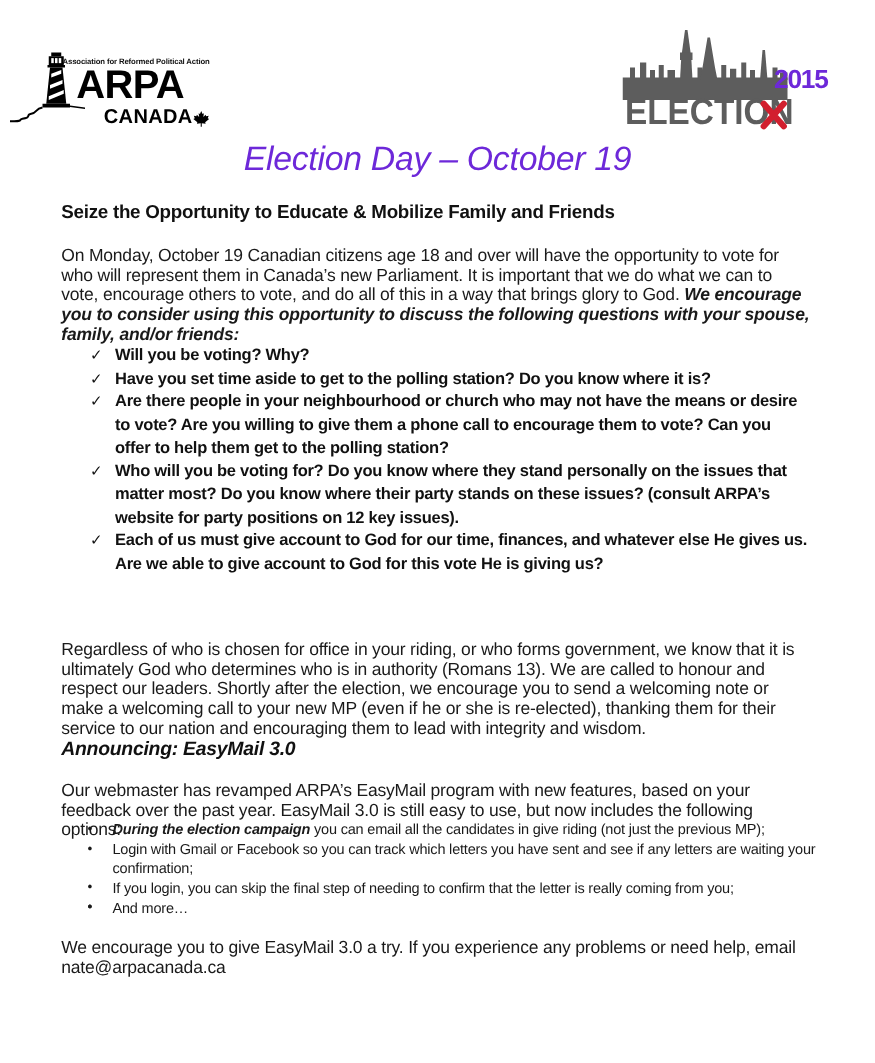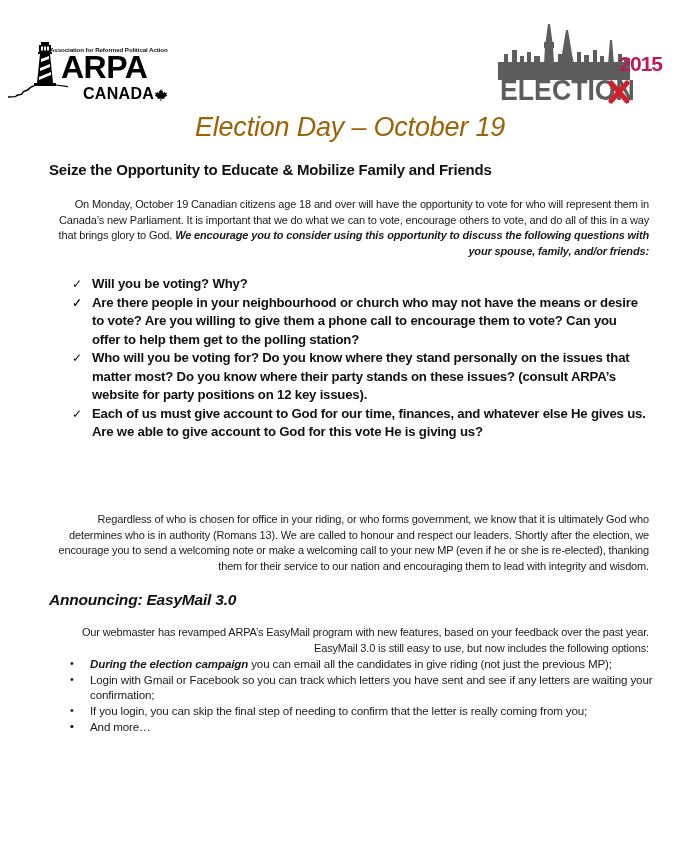--- a/index.html
+++ b/index.html
@@ -10,29 +10,29 @@
   .arpa-logo { position: absolute; left: 8px; top: 41px; width: 170px; height: 64px; }
   .arpa-assoc { position: absolute; left: 42px; top: 5px; font-size: 6.2px; font-weight: bold; white-space: nowrap; letter-spacing: -0.1px; color: #111; }
   .arpa-name { position: absolute; left: 53px; top: 8px; font-size: 32px; font-weight: bold; letter-spacing: -0.5px; line-height: 36px; color: #000; }
   .arpa-canada { position: absolute; left: 75px; top: 44px; font-size: 16px; font-weight: bold; line-height: 18px; color: #000; letter-spacing: 0.3px; }
   .maple { position: absolute; left: 146px; top: 47px; width: 14px; height: 14px; }
   .lighthouse { position: absolute; left: 0; top: 0; width: 60px; height: 60px; }
 
   
   .election-logo { position: absolute; left: 498px; top: 24px; width: 168px; height: 82px; }
   .election-logo svg { display: block; }
-  .election-year { position: absolute; right: 4px; top: 30px; font-size: 21px; font-weight: bold; color: #be185d; letter-spacing: -1px; line-height: 20px; }
+  .election-year { position: absolute; right: 4px; top: 30px; font-size: 21px; font-weight: bold; color: #6d28d9; letter-spacing: -1px; line-height: 20px; }
   .election-word { position: absolute; left: 2px; top: 52px; font-size: 29px; font-weight: bold; color: #5d5d5d; letter-spacing: 0px; line-height: 28px; font-family: "Liberation Sans", sans-serif; transform: scaleX(0.92); transform-origin: left; }
 
   
-  .title { position: absolute; left: 0; top: 109px; width: 700px; text-align: center; font-size: 27px; font-style: italic; font-weight: normal; color: #a16207; line-height: 36px; letter-spacing: -0.2px; }
+  .title { position: absolute; left: 0; top: 109px; width: 700px; text-align: center; font-size: 27px; font-style: italic; font-weight: normal; color: #6d28d9; line-height: 36px; letter-spacing: -0.2px; }
   .h2 { position: absolute; left: 49px; font-size: 15px; font-weight: bold; color: #111; line-height: 20px; letter-spacing: -0.2px; }
   .h2.italic { font-style: italic; font-size: 15.5px; }
 
-  .para { position: absolute; left: 49px; width: 600px; font-size: 11px; line-height: 15.7px; color: #1a1a1a; letter-spacing: -0.15px; text-align: right; }
+  .para { position: absolute; left: 49px; width: 600px; font-size: 14px; line-height: 15.7px; color: #1a1a1a; letter-spacing: -0.15px; }
   .para b { font-weight: bold; font-style: italic; }
 
   .checklist { position: absolute; left: 72px; width: 575px; margin: 0; padding: 0; list-style: none; }
   .checklist li { position: relative; padding-left: 20px; font-size: 13.2px; font-weight: bold; line-height: 18.5px; color: #111; letter-spacing: -0.2px; }
   .checklist .check { position: absolute; left: 0; top: 0; font-size: 12px; font-weight: normal; }
 
   .bullets { position: absolute; left: 70px; width: 590px; margin: 0; padding: 0; list-style: none; }
   .bullets li { position: relative; padding-left: 20px; font-size: 11.6px; line-height: 15.7px; color: #1a1a1a; letter-spacing: -0.15px; }
   .bullets .dot { position: absolute; left: 0; top: 0; font-size: 11px; }
   .bullets b { font-weight: bold; font-style: italic; }
@@ -98,33 +98,37 @@
   <div class="title">Election Day – October 19</div>
 
   <div class="h2" style="top:160px;">Seize the Opportunity to Educate &amp; Mobilize Family and Friends</div>
 
   <div class="para" style="top:197px;">
     <span>On Monday, October 19 Canadian citizens age 18 and over will have the opportunity to vote for who will represent them in Canada’s new Parliament. It is important that we do what we can to vote, encourage others to vote, and do all of this in a way that brings glory to God. </span><b>We encourage you to consider using this opportunity to discuss the following questions with your spouse, family, and/or friends:</b>
   </div>
 
   <ul class="checklist" style="top:275px;">
     <li><span class="check">✓</span><span>Will you be voting? Why?</span></li>
-    <li><span class="check">✓</span></li>
+    <li><span class="check">✓</span><span>Have you set time aside to get to the polling station? Do you know where it is?</span></li>
     <li><span class="check">✓</span><span>Are there people in your neighbourhood or church who may not have the means or desire to vote? Are you willing to give them a phone call to encourage them to vote? Can you offer to help them get to the polling station?</span></li>
     <li><span class="check">✓</span><span>Who will you be voting for? Do you know where they stand personally on the issues that matter most? Do you know where their party stands on these issues? (consult ARPA’s website for party positions on 12 key issues).</span></li>
     <li><span class="check">✓</span><span>Each of us must give account to God for our time, finances, and whatever else He gives us. Are we able to give account to God for this vote He is giving us?</span></li>
   </ul>
 
   <div class="para" style="top:512px;">Regardless of who is chosen for office in your riding, or who forms government, we know that it is ultimately God who determines who is in authority (Romans 13). We are called to honour and respect our leaders. Shortly after the election, we encourage you to send a welcoming note or make a welcoming call to your new MP (even if he or she is re-elected), thanking them for their service to our nation and encouraging them to lead with integrity and wisdom.</div>
 
   <div class="h2 italic" style="top:590px;">Announcing: EasyMail 3.0</div>
   <div class="para" style="top:625px;">Our webmaster has revamped ARPA’s EasyMail program with new features, based on your feedback over the past year. EasyMail 3.0 is still easy to use, but now includes the following options:</div>
 
   <ul class="bullets" style="top:656px;">
     <li><span class="dot">•</span><b>During the election campaign</b><span> you can email all the candidates in give riding (not just the previous MP);</span></li>
     <li><span class="dot">•</span><span>Login with Gmail or Facebook so you can track which letters you have sent and see if any letters are waiting your confirmation;</span></li>
     <li><span class="dot">•</span><span>If you login, you can skip the final step of needing to confirm that the letter is really coming from you;</span></li>
     <li><span class="dot">•</span></li>
     <li><span class="dot">•</span><span>And more…</span></li>
   </ul>
 
+  <div class="para" style="top:750px;">
+    <span>We encourage you to give EasyMail 3.0 a try. If you experience any problems or need help, email</span><br>
+    <span>nate@arpacanada.ca</span>
+  </div>
 
 </div>
 
 </body></html>

